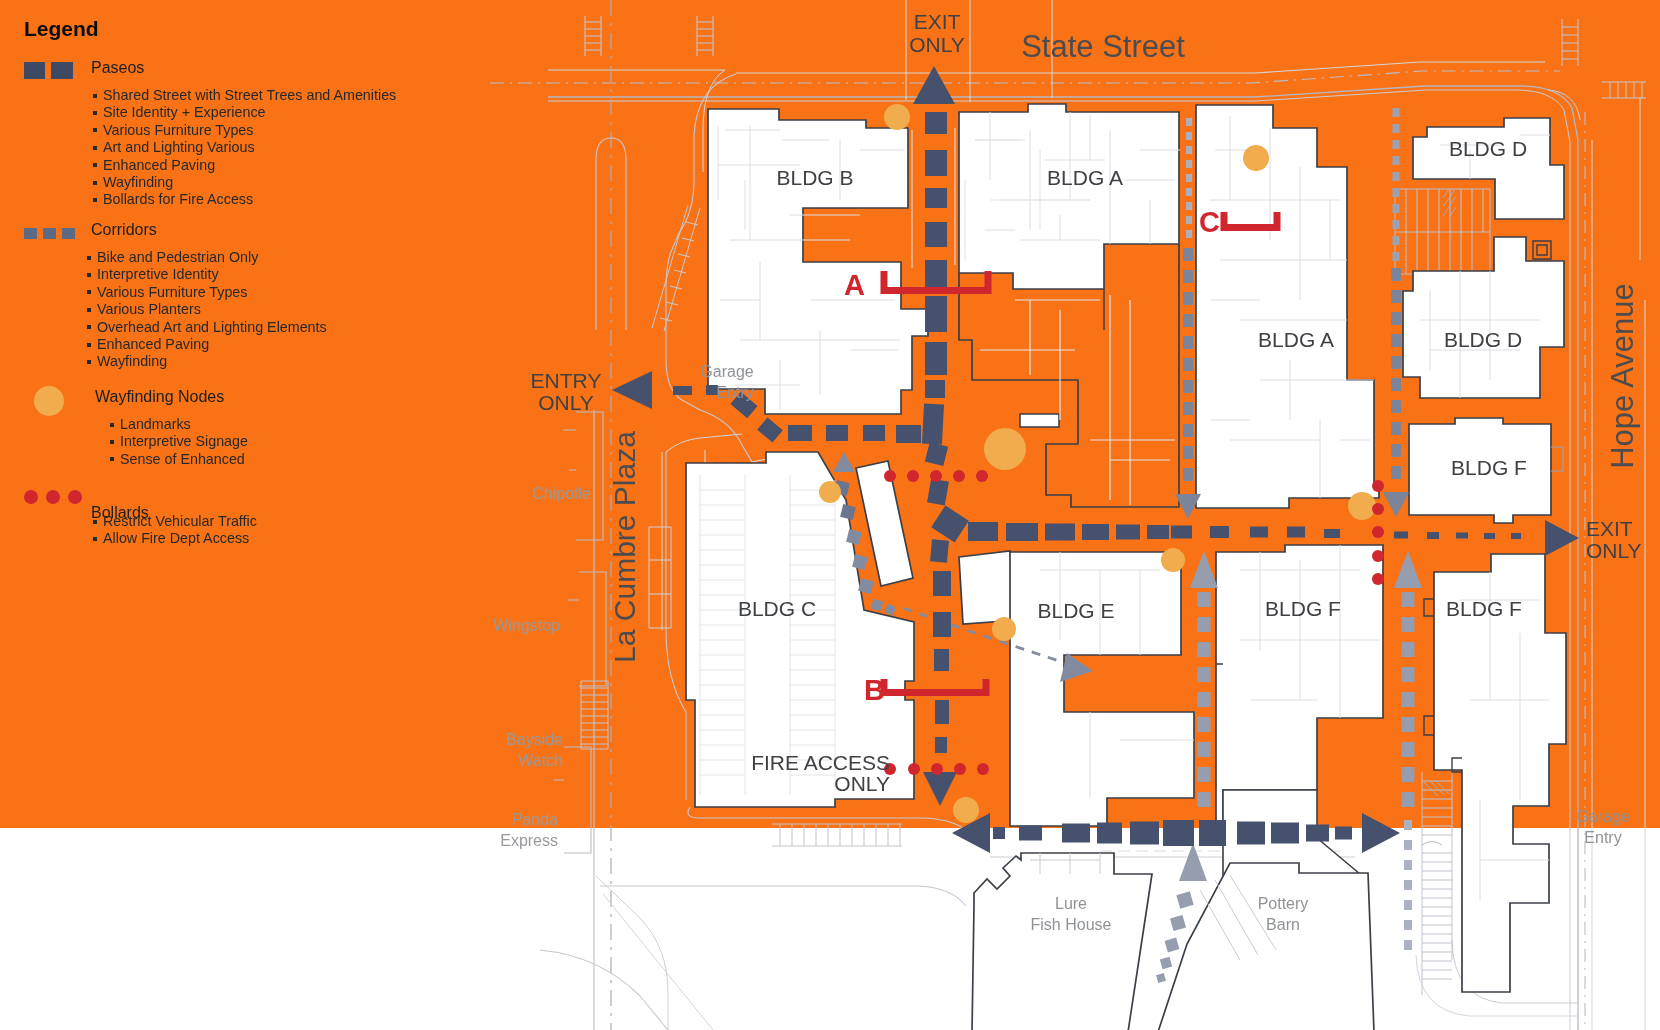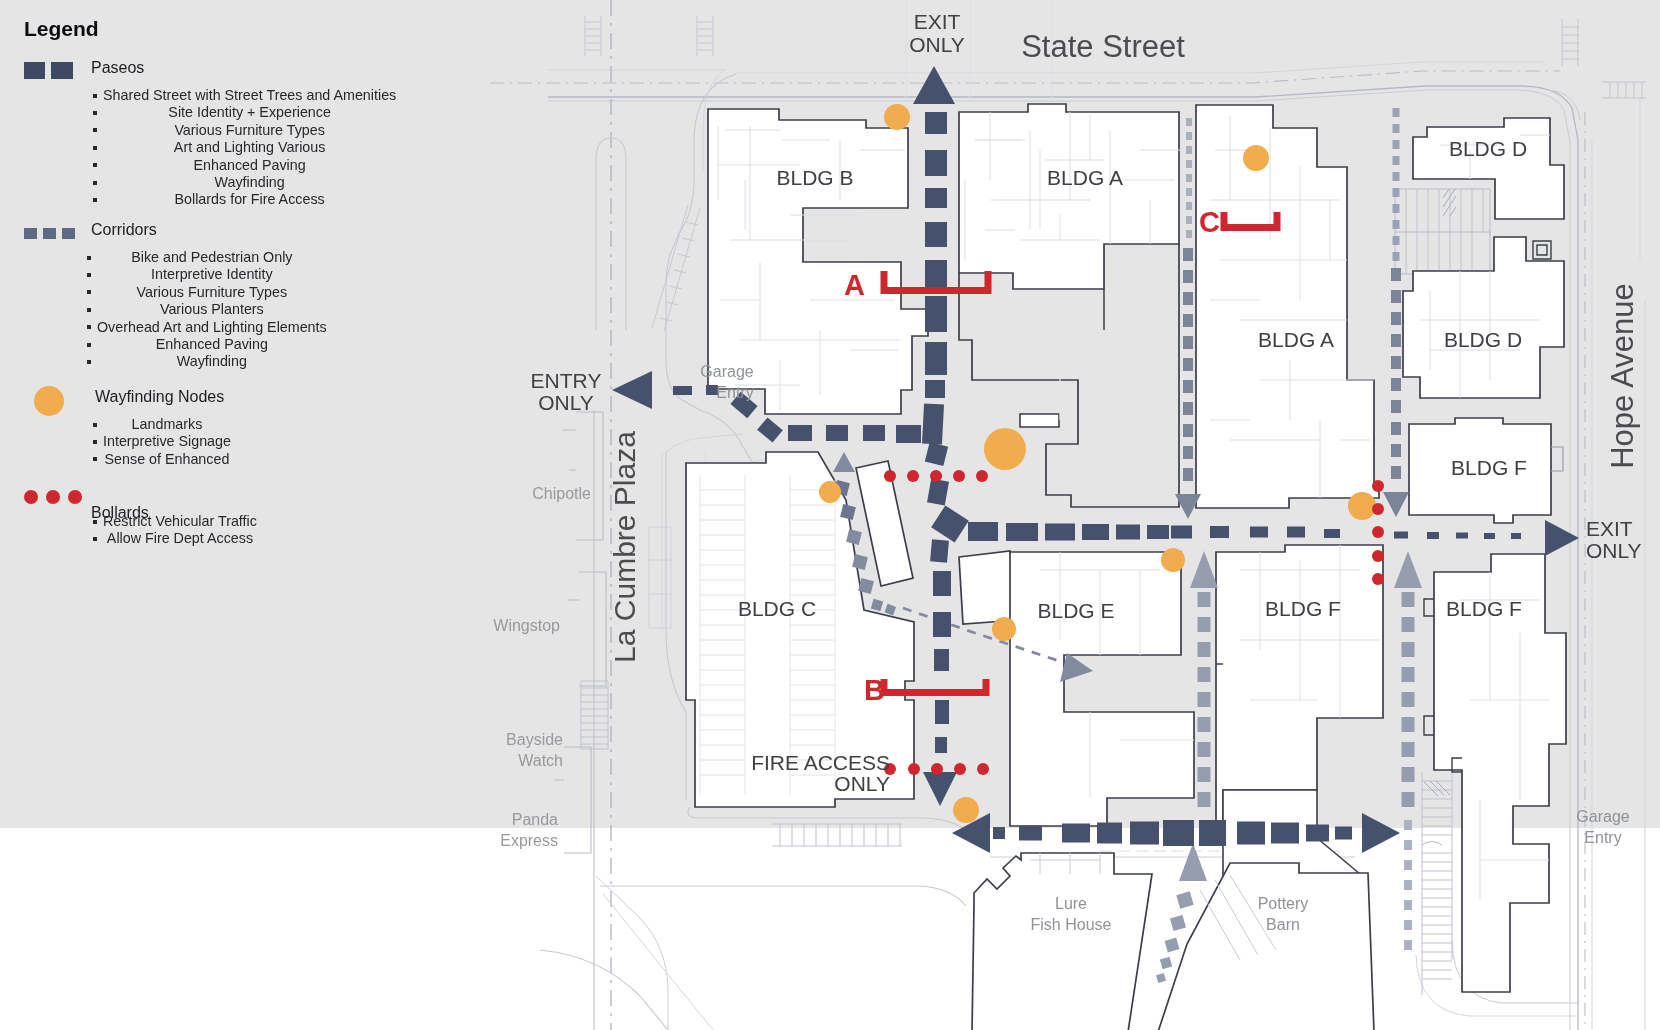--- a/index.html
+++ b/index.html
@@ -1,23 +1,23 @@
 <!DOCTYPE html>
 <html><head>
 <meta charset="utf-8">
 <style>
   html,body{margin:0;padding:0;background:#fff;}
   body{width:1660px;height:1030px;overflow:hidden;font-family:"Liberation Sans",sans-serif;}
-  #wrap{position:relative;width:1660px;height:828px;background:#e5e5e5;}
+  #wrap{position:relative;width:1660px;height:828px;background:#f97316;}
   svg{position:absolute;left:0;top:0;}
   
   #legend{position:absolute;left:0;top:0;width:470px;color:#202226;}
   .lg-title{position:absolute;left:24px;top:17px;font-size:21px;font-weight:bold;color:#0c0d10;}
   .lg-head{font-size:16px;color:#1c1e22;}
-  .lg-items{list-style:none;margin:0;padding:0;font-size:14.3px;color:#26282c;text-align:center;}
+  .lg-items{list-style:none;margin:0;padding:0;font-size:14.3px;color:#26282c;}
   .lg-items li{line-height:17.4px;position:relative;padding-left:10px;}
   .lg-items li:before{content:"";position:absolute;left:0;top:6.5px;width:4px;height:4px;background:#26282c;}
 </style>
 </head>
 <body>
 <div id="wrap">
 
 <div id="legend">
 
   <div class="lg-title">Legend</div>
@@ -50,21 +50,21 @@
     <li>Various Planters</li>
     <li>Overhead Art and Lighting Elements</li>
     <li>Enhanced Paving</li>
     <li>Wayfinding</li>
   </ul>
 
   <div style="position:absolute;left:34px;top:386px;width:30px;height:30px;border-radius:50%;background:#f0ac4d;"></div>
 
   <div class="lg-head" style="position:absolute;left:95px;top:388px;">Wayfinding Nodes</div>
 
-  <ul class="lg-items" style="position:absolute;left:93px;top:416px;">
+  <ul class="lg-items" style="position:absolute;left:110px;top:416px;">
     <li>Landmarks</li>
     <li>Interpretive Signage</li>
     <li>Sense of Enhanced</li>
   </ul>
 
   <div style="position:absolute;left:24px;top:490px;width:14px;height:14px;border-radius:50%;background:#d0262e;"></div>
   <div style="position:absolute;left:46px;top:490px;width:14px;height:14px;border-radius:50%;background:#d0262e;"></div>
   <div style="position:absolute;left:68px;top:490px;width:14px;height:14px;border-radius:50%;background:#d0262e;"></div>
 
   <div class="lg-head" style="position:absolute;left:91px;top:504px;">Bollards</div>

